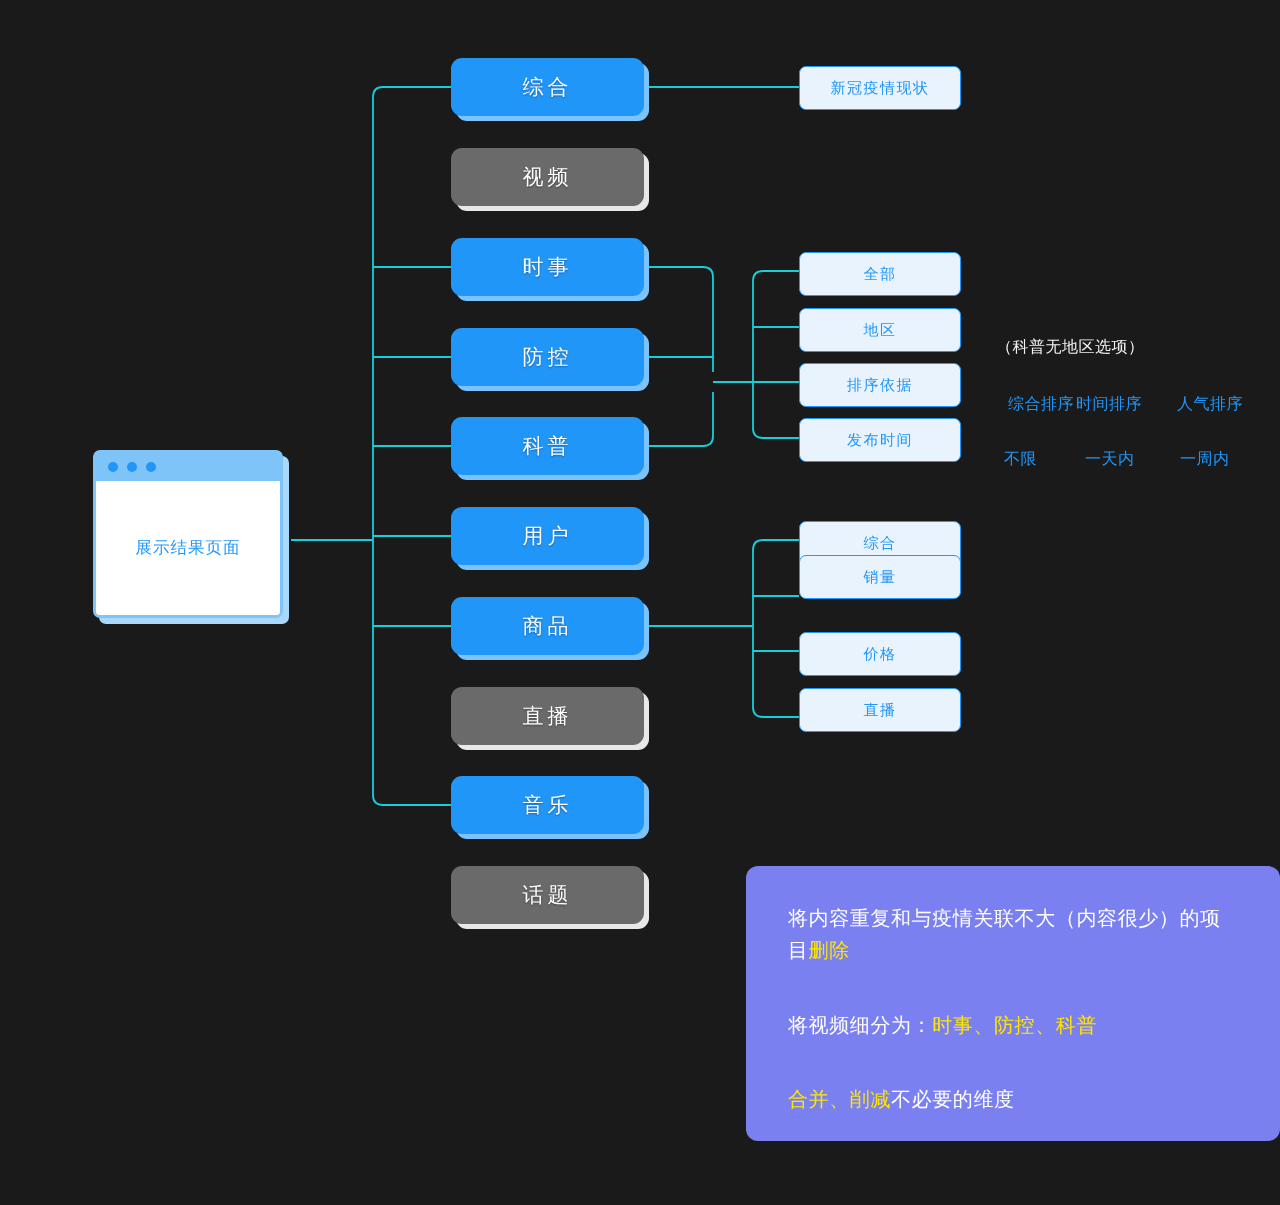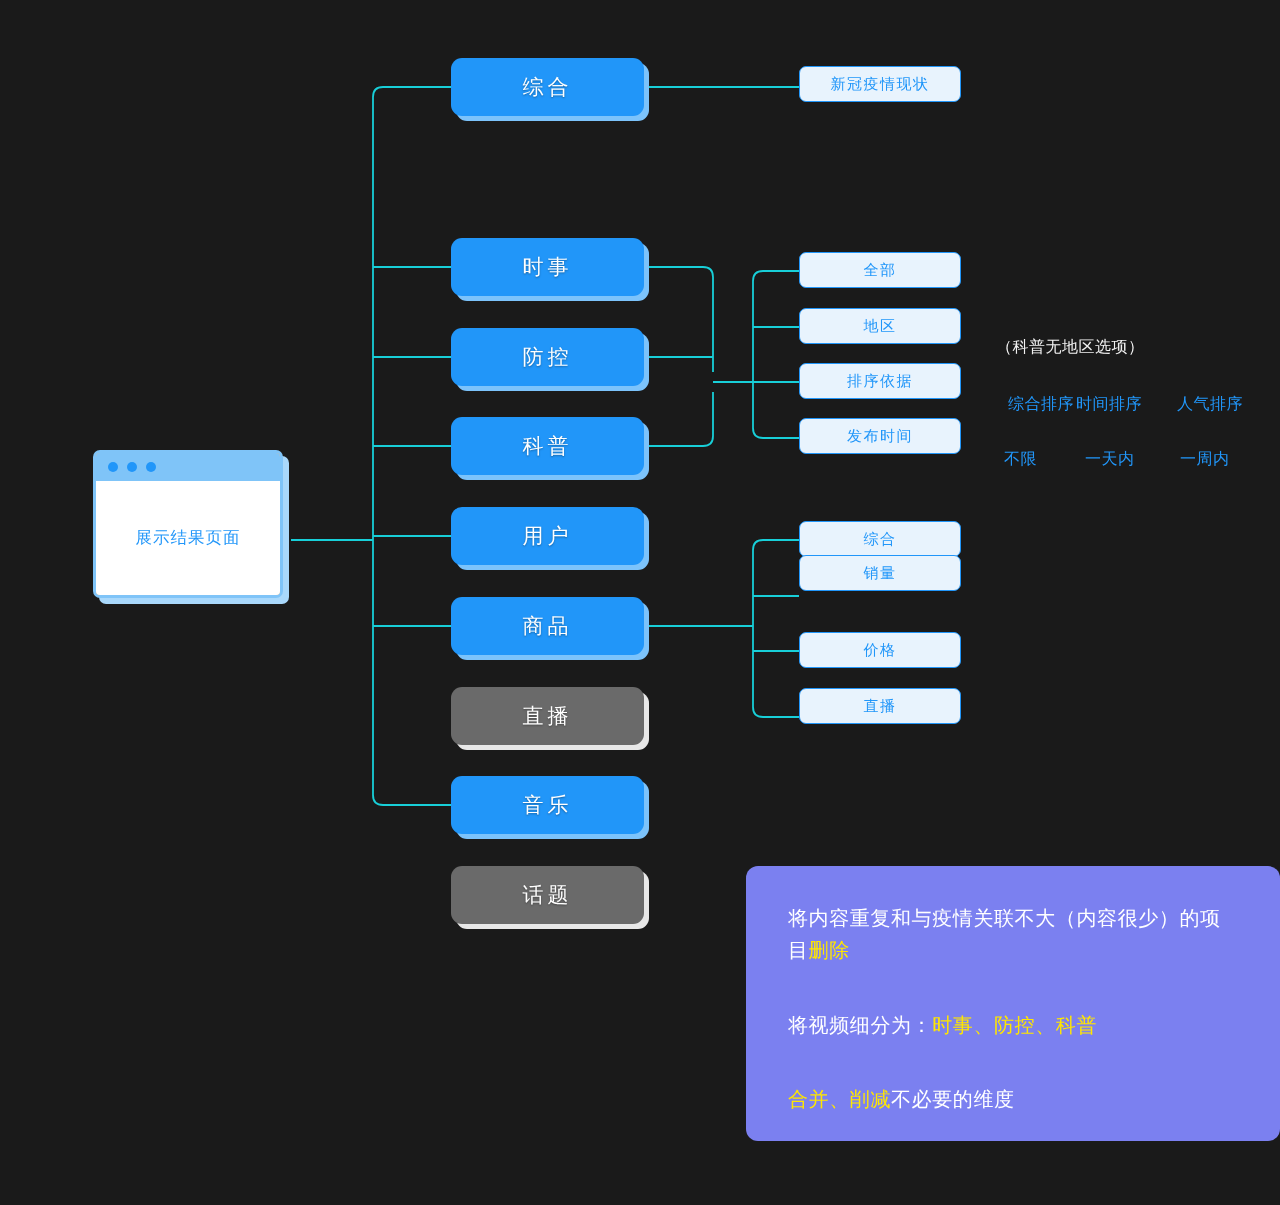--- a/index.html
+++ b/index.html
@@ -19,21 +19,21 @@
     position: absolute;
     left: 0; top: 0;
     width: 1280px; height: 1205px;
     pointer-events: none;
   }
 
   
   .browser {
     position: absolute;
     left: 93px; top: 450px;
-    width: 190px; height: 148px;
+    width: 190px; height: 168px;
     background: #fdba74;
     border: 3px solid #7fc4f8;
     border-radius: 7px;
     box-shadow: 6px 6px 0 0 #a9d8fb;
     overflow: hidden;
   }
   .browser-bar {
     height: 28px;
     background: #7fc4f8;
     display: flex;
@@ -81,21 +81,21 @@
   .pill.muted {
     background: #6a6a6a;
     box-shadow: 5px 5px 0 0 #e8e8e8;
   }
 
   
   .chip {
     position: absolute;
     left: 799px;
     width: 162px;
-    height: 36px;
+    height: 44px;
     border-radius: 7px;
     background: #e8f3fd;
     border: 1.6px solid #2196f9;
     display: flex;
     align-items: center;
     justify-content: center;
     font-size: 15px;
     color: #2196f9;
     letter-spacing: 1.5px;
   }
@@ -178,20 +178,23 @@
       <span class="dot"></span>
       <span class="dot"></span>
     </div>
     <div class="browser-body">
       <span class="browser-title">展示结果页面</span>
     </div>
   </div>
 
   <div class="pill active" style="top:58px">
       <span>综合</span>
+    </div>
+  <div class="pill muted" style="top:148px">
+      <span>视频</span>
     </div>
   <div class="pill active" style="top:238px">
       <span>时事</span>
     </div>
   <div class="pill active" style="top:328px">
       <span>防控</span>
     </div>
   <div class="pill active" style="top:417px">
       <span>科普</span>
     </div>

